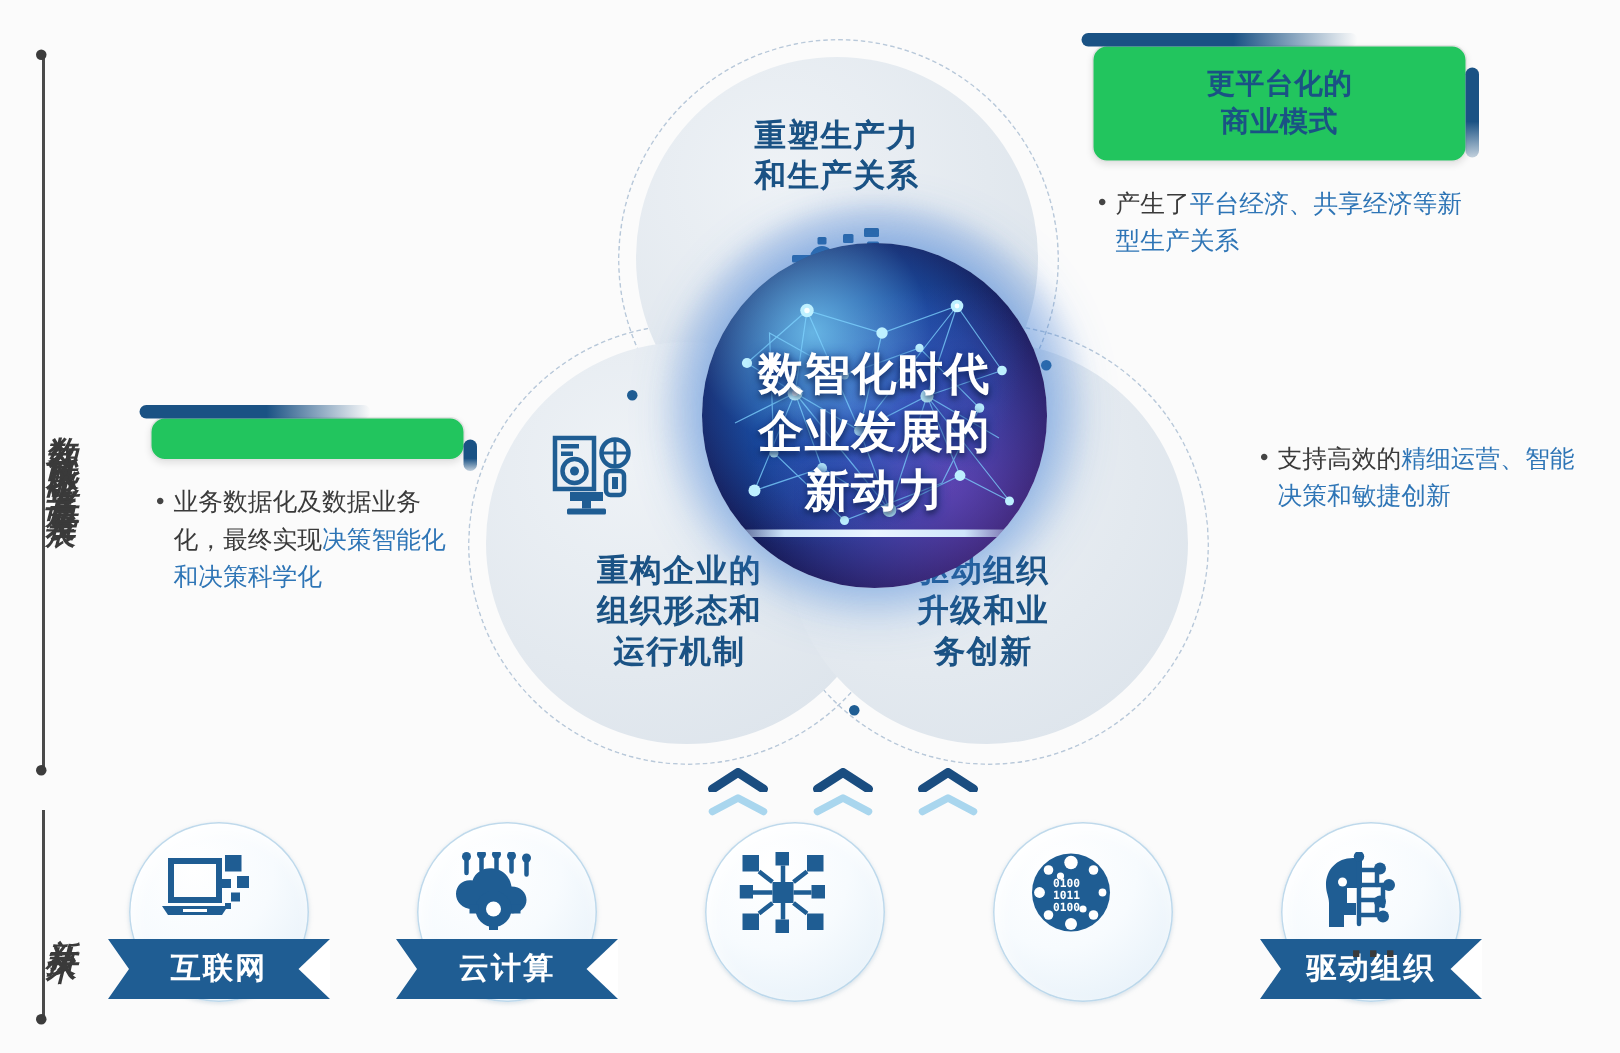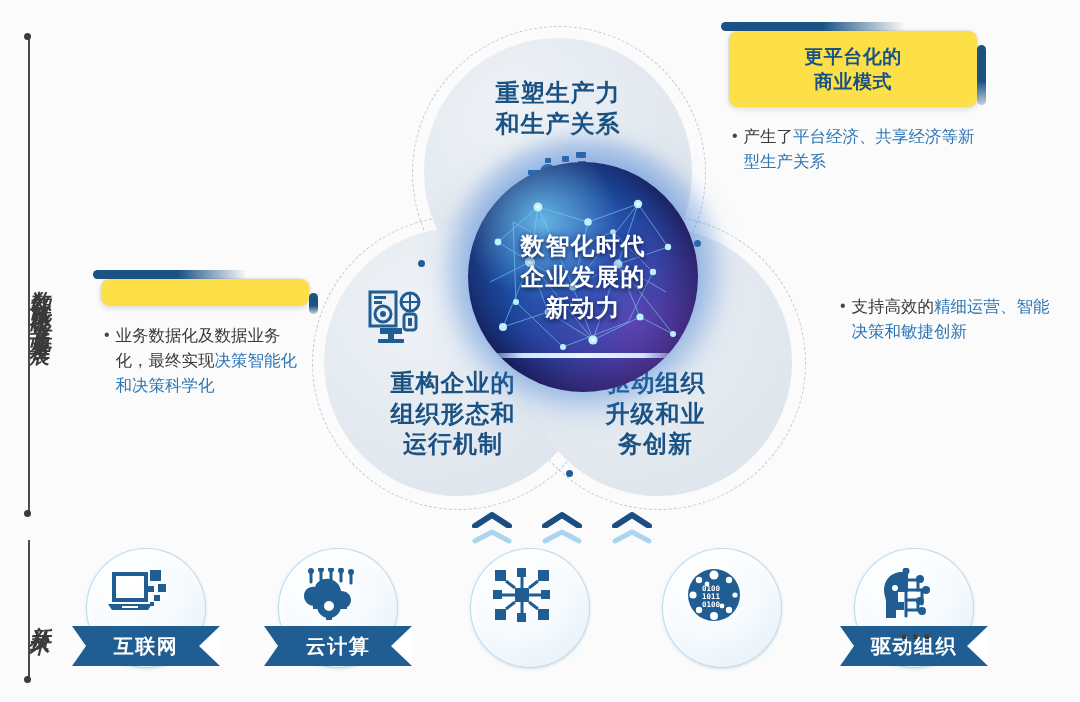--- a/index.html
+++ b/index.html
@@ -35,21 +35,21 @@
   }
   #petal-top{left:106px;top:0px;}
   #ring-top{left:94px;top:-12px;}
   #petal-left{left:6px;top:190px;}
   #ring-left{left:-6px;top:178px;}
   #petal-right{left:206px;top:190px;}
   #ring-right{left:194px;top:178px;}
 
   .petal-text{
     position:absolute;text-align:center;color:#1a5284;
-    font-weight:700;font-size:24px;line-height:1.28;letter-spacing:1px;
+    font-weight:700;font-size:21px;line-height:1.28;letter-spacing:1px;
     white-space:pre-line;z-index:6;
   }
   #text-top{left:120px;top:40px;width:240px;}
   #text-left{left:20px;top:330px;width:230px;}
   #text-right{left:225px;top:330px;width:225px;}
 
   .petal-icon{position:absolute;z-index:6;color:#1f5d93;}
   #icon-top{left:208px;top:112px;}
   #icon-left{left:48px;top:250px;}
   #icon-right{left:272px;top:240px;}
@@ -75,29 +75,29 @@
     box-shadow:0 0 36px 10px rgba(60,130,220,.45);
   }
   .sphere svg{position:absolute;inset:0;}
   .sphere-base{
     position:absolute;left:8px;bottom:34px;width:214px;height:5px;
     background:linear-gradient(90deg,rgba(180,220,255,0) 0%,#cfe6fb 22%,#eaf5ff 50%,#cfe6fb 78%,rgba(180,220,255,0) 100%);
     border-radius:3px;z-index:3;
   }
   .sphere-title{
     position:absolute;left:0;right:0;top:68px;z-index:4;text-align:center;
-    color:#ffffff;font-weight:700;font-size:24px;line-height:1.3;letter-spacing:1px;
+    color:#ffffff;font-weight:700;font-size:30px;line-height:1.3;letter-spacing:1px;
     white-space:pre-line;
     text-shadow:0 0 8px rgba(20,60,150,.95),0 2px 4px rgba(0,0,0,.65);
   }
 
   
   .callout{position:absolute;width:210px;}
   .card{
-    position:relative;background:#fde047;border:1px solid #e2e2e2;border-radius:10px;
+    position:relative;background:#22c55e;border:1px solid #e2e2e2;border-radius:10px;
     padding:14px 10px 13px 10px;box-shadow:0 2px 5px rgba(0,0,0,.10);
   }
   .card-bar-top{
     position:absolute;left:-8px;top:-9px;height:9px;width:74%;
     background:linear-gradient(90deg,#1a5284 0%,#1a5284 55%,rgba(26,82,132,0) 100%);
     border-radius:5px;
   }
   .card-bar-right{
     position:absolute;right:-9px;top:14px;width:9px;height:78%;
     background:linear-gradient(180deg,#1a5284 0%,#1a5284 60%,rgba(26,82,132,.25) 100%);

